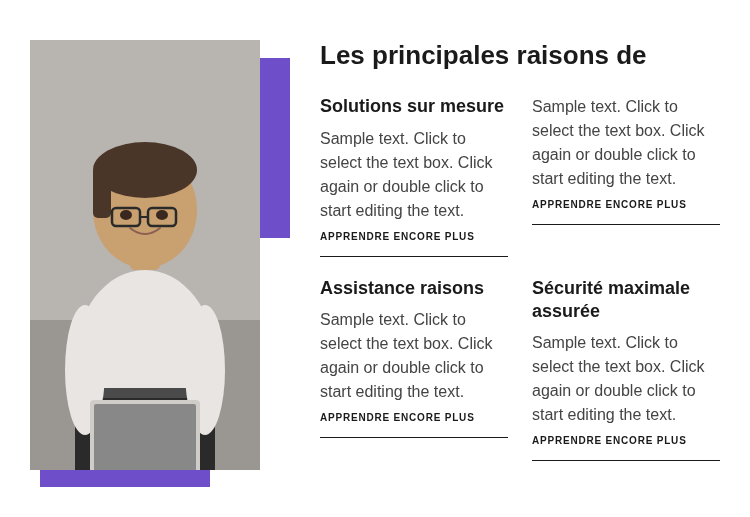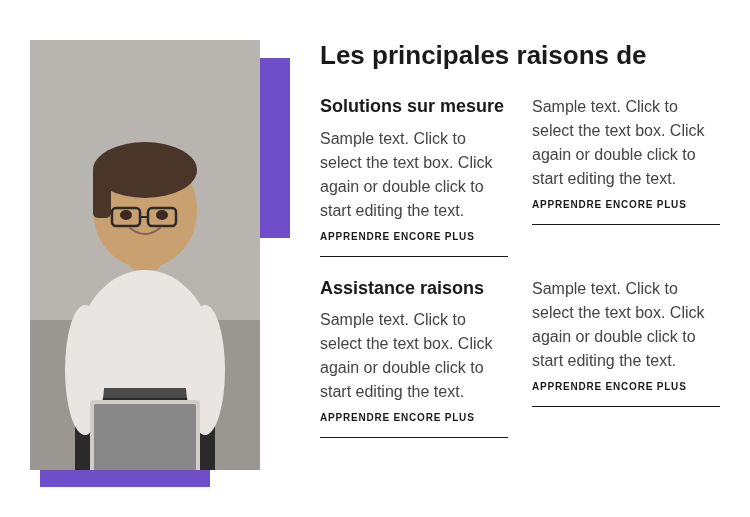--- a/index.html
+++ b/index.html
@@ -169,18 +169,19 @@
         <a class="learn-more-link">APPRENDRE ENCORE PLUS</a>
       </div>
 
       <div class="feature-item">
         <div class="feature-title">Assistance raisons</div>
         <p class="feature-text">Sample text. Click to select the text box. Click again or double click to start editing the text.</p>
         <a class="learn-more-link">APPRENDRE ENCORE PLUS</a>
       </div>
 
       <div class="feature-item">
+        <div class="feature-title">Sécurité maximale assurée</div>
         <p class="feature-text">Sample text. Click to select the text box. Click again or double click to start editing the text.</p>
         <a class="learn-more-link">APPRENDRE ENCORE PLUS</a>
       </div>
     </div>
   </div>
 </div>
 
 </body></html>

